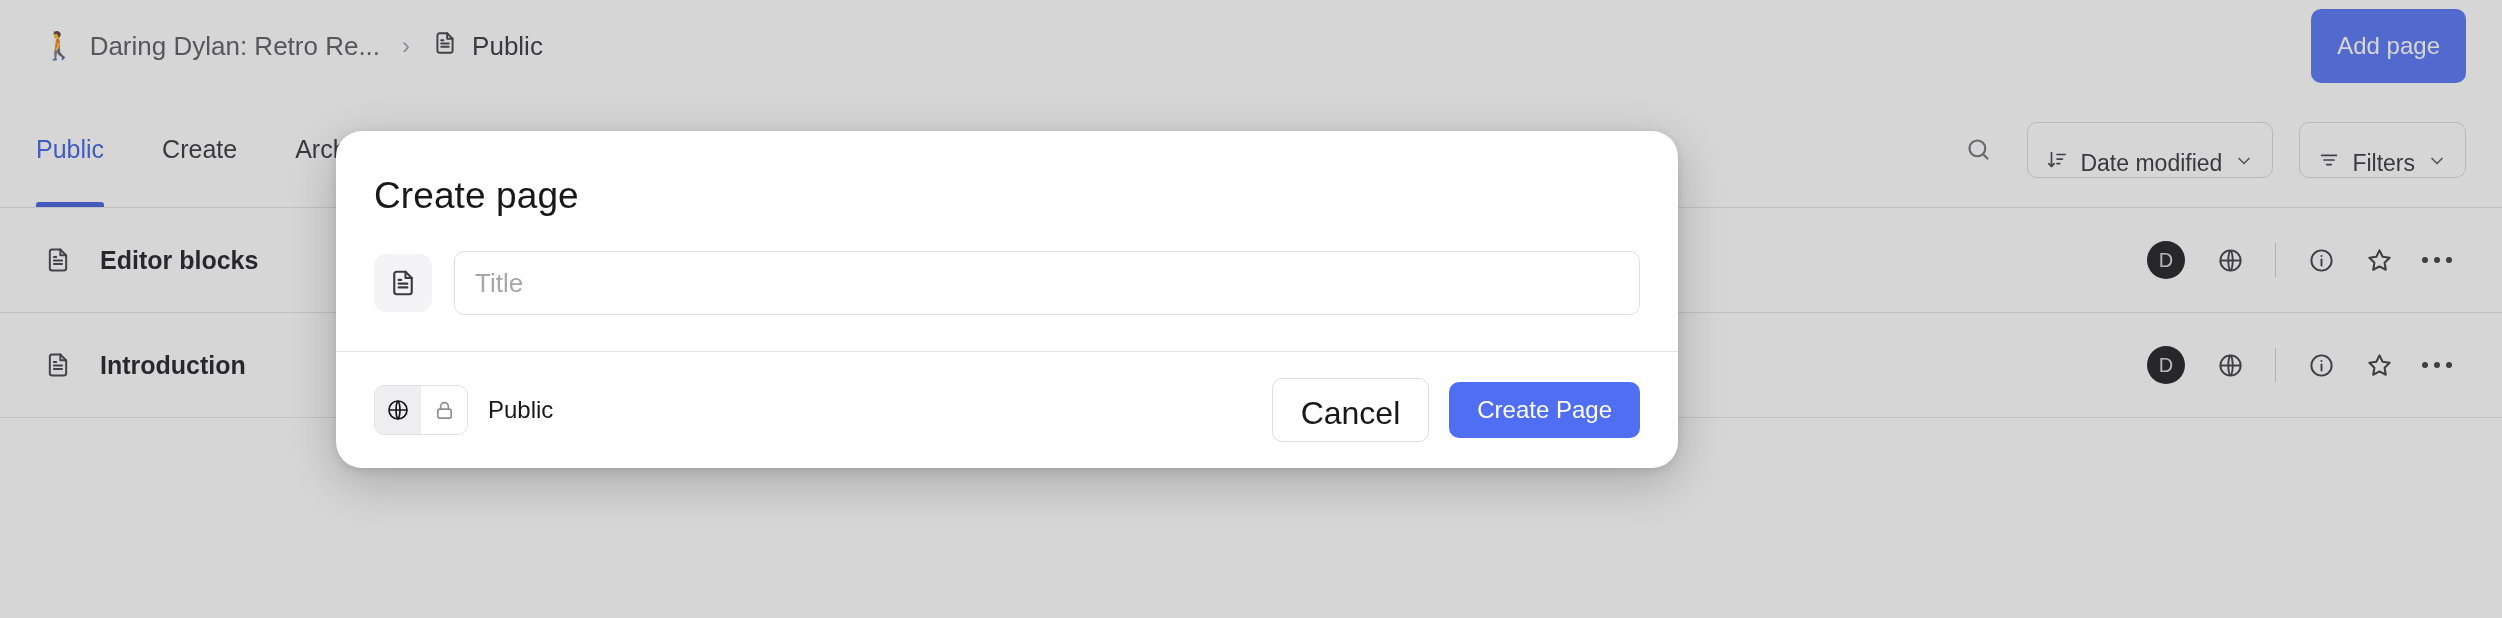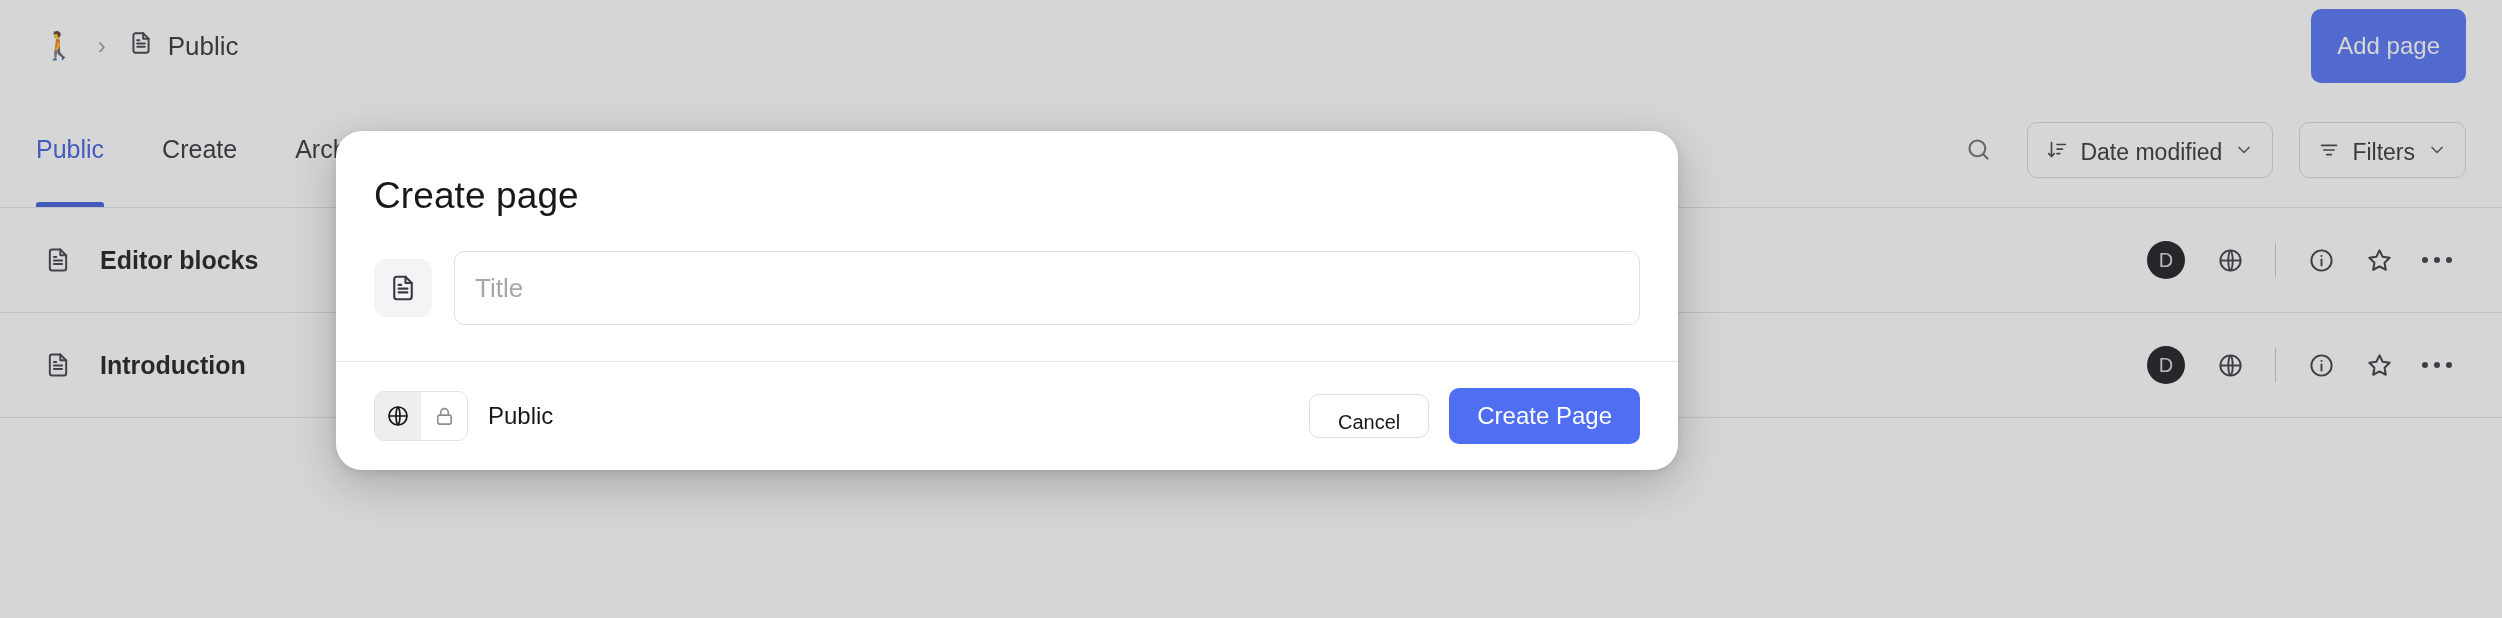--- a/index.html
+++ b/index.html
@@ -137,24 +137,24 @@
     display: flex;
     align-items: center;
     justify-content: center;
     border-radius: 8px;
     cursor: pointer;
     color: #55555c;
   }
 
   .chip {
     display: flex;
-    align-items: flex-start;
+    align-items: flex-end;
     gap: 12px;
     height: 56px;
-    padding: 16px 18px;
+    padding: 0 18px;
     border: 1px solid #d8d8dc;
     border-radius: 10px;
     font-size: 23px;
     color: #2e2e33;
     background: #ffffff;
     cursor: pointer;
     white-space: nowrap;
   }
 
   
@@ -277,21 +277,21 @@
     background: #f4f4f6;
     display: flex;
     align-items: center;
     justify-content: center;
     color: #3a3a40;
     cursor: pointer;
   }
 
   .title-input {
     flex: 1;
-    height: 74px;
+    height: 64px;
     border: 1px solid #e0e0e4;
     border-radius: 10px;
     padding: 4px 20px;
     font-size: 26px;
     font-family: inherit;
     color: #18181b;
     background: #ffffff;
     outline: none;
   }
   .title-input::placeholder { color: #a6a6ad; }
@@ -325,26 +325,26 @@
     background: #eeeef1;
     color: #17171a;
   }
 
   .visibility-label {
     font-size: 24px;
     color: #18181b;
   }
 
   .btn-secondary {
-    height: 44px;
+    height: 64px;
     padding: 16px 28px;
     border: 1px solid #dedee2;
     border-radius: 10px;
     background: #ffffff;
-    font-size: 20px;
+    font-size: 32px;
     font-family: inherit;
     color: #18181b;
     cursor: pointer;
   }
 
   .btn-create {
     height: 56px;
     padding: 0 28px;
     border: none;
     border-radius: 10px;
@@ -357,20 +357,21 @@
 </style>
 </head>
 <body>
 
 <div id="app-root">
 
   <div class="topbar">
     <div class="breadcrumb">
       <div class="crumb muted">
         <span class="crumb-emoji">🚶</span>
+        <span>Daring Dylan: Retro Re...</span>
       </div>
       <span class="crumb-sep">›</span>
       <div class="crumb">
         <span>
           <svg width="26" height="26" viewBox="0 0 24 24" fill="none" stroke="#3a3a40" stroke-width="1.8" stroke-linecap="round" stroke-linejoin="round">
             <path d="M14 3H7a2 2 0 0 0-2 2v14a2 2 0 0 0 2 2h10a2 2 0 0 0 2-2V8z"></path>
             <path d="M14 3v5h5"></path>
               <path d="M8.5 12.5h7"></path>
               <path d="M8.5 15.5h7"></path>
               <path d="M8.5 9.5h2"></path>

